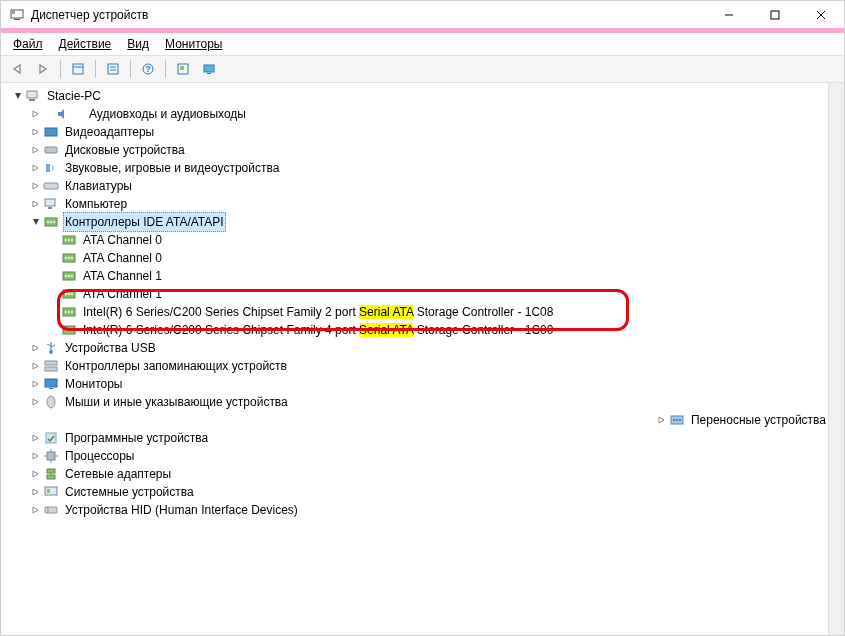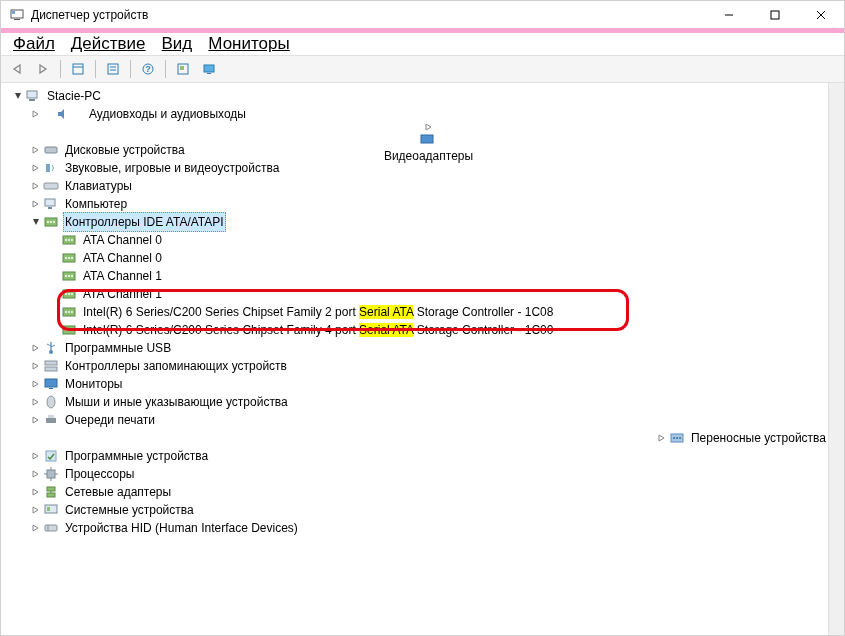--- a/index.html
+++ b/index.html
@@ -54,21 +54,21 @@
     }
     .menubar {
       height: 22px;
       display: flex;
       align-items: center;
       padding: 0 4px;
       background: #fff;
     }
     .menu-item {
       padding: 2px 8px;
-      font-size: 17px;
+      font-size: 12px;
       color: #000;
     }
     .menu-item .underline { text-decoration: underline; }
     .toolbar {
       height: 28px;
       display: flex;
       align-items: center;
       padding: 0 4px;
       border-top: 1px solid #e0e0e0;
       border-bottom: 1px solid #e0e0e0;
@@ -253,21 +253,21 @@
               <path d="M1 1 L6 4 L1 7 Z" fill="none" stroke="#888"></path>
             </svg>
           </span>
           <span class="node-icon">
             <svg width="16" height="16">
               <path d="M3 6h3l3-3v10l-3-3H3z" fill="#5a8cbd"></path>
             </svg>
           </span>
           <span class="label">Аудиовходы и аудиовыходы</span>
         </div>
-        <div class="row" style="padding-left: 26px; flex-direction: column;">
+        <div class="row" style="padding-left: 26px;">
           <span class="toggle">
             <svg width="8" height="8">
               <path d="M1 1 L6 4 L1 7 Z" fill="none" stroke="#888"></path>
             </svg>
           </span>
           <span class="node-icon">
             <svg width="16" height="16">
               <rect x="2" y="4" width="12" height="8" fill="#4f91cf" stroke="#2e6ba0"></rect>
             </svg>
           </span>
@@ -422,21 +422,21 @@
             </svg>
           </span>
           <span class="node-icon">
             <svg width="16" height="16">
               <circle cx="8" cy="12" r="2" fill="#5a8cbd"></circle>
               <line x1="8" y1="2" x2="8" y2="12" stroke="#5a8cbd" stroke-width="1.3"></line>
               <line x1="8" y1="6" x2="4" y2="4" stroke="#5a8cbd"></line>
               <line x1="8" y1="7" x2="12" y2="5" stroke="#5a8cbd"></line>
             </svg>
           </span>
-          <span class="label">Программные USB</span>
+          <span class="label">Устройства USB</span>
         </div>
         <div class="row" style="padding-left: 26px;">
           <span class="toggle">
             <svg width="8" height="8">
               <path d="M1 1 L6 4 L1 7 Z" fill="none" stroke="#888"></path>
             </svg>
           </span>
           <span class="node-icon">
             <svg width="16" height="16">
               <rect x="2" y="3" width="12" height="4" fill="#c8d2dc" stroke="#8a949e"></rect>
@@ -464,34 +464,20 @@
             <svg width="8" height="8">
               <path d="M1 1 L6 4 L1 7 Z" fill="none" stroke="#888"></path>
             </svg>
           </span>
           <span class="node-icon">
             <svg width="16" height="16">
               <ellipse cx="8" cy="8" rx="4" ry="6" fill="#d0d7de" stroke="#8a949e"></ellipse>
             </svg>
           </span>
           <span class="label">Мыши и иные указывающие устройства</span>
-        </div>
-        <div class="row" style="padding-left: 26px;">
-          <span class="toggle">
-            <svg width="8" height="8">
-              <path d="M1 1 L6 4 L1 7 Z" fill="none" stroke="#888"></path>
-            </svg>
-          </span>
-          <span class="node-icon">
-            <svg width="16" height="16">
-              <rect x="3" y="6" width="10" height="5" fill="#8a949e"></rect>
-              <rect x="5" y="3" width="6" height="3" fill="#d0d7de"></rect>
-            </svg>
-          </span>
-          <span class="label">Очереди печати</span>
         </div>
         <div class="row" style="padding-left: 26px; justify-content: flex-end;">
           <span class="toggle">
             <svg width="8" height="8">
               <path d="M1 1 L6 4 L1 7 Z" fill="none" stroke="#888"></path>
             </svg>
           </span>
           <span class="node-icon">
             <svg width="16" height="16">
               <rect x="2" y="4" width="12" height="8" fill="#a8c7e4" stroke="#5a8cbd"></rect>

